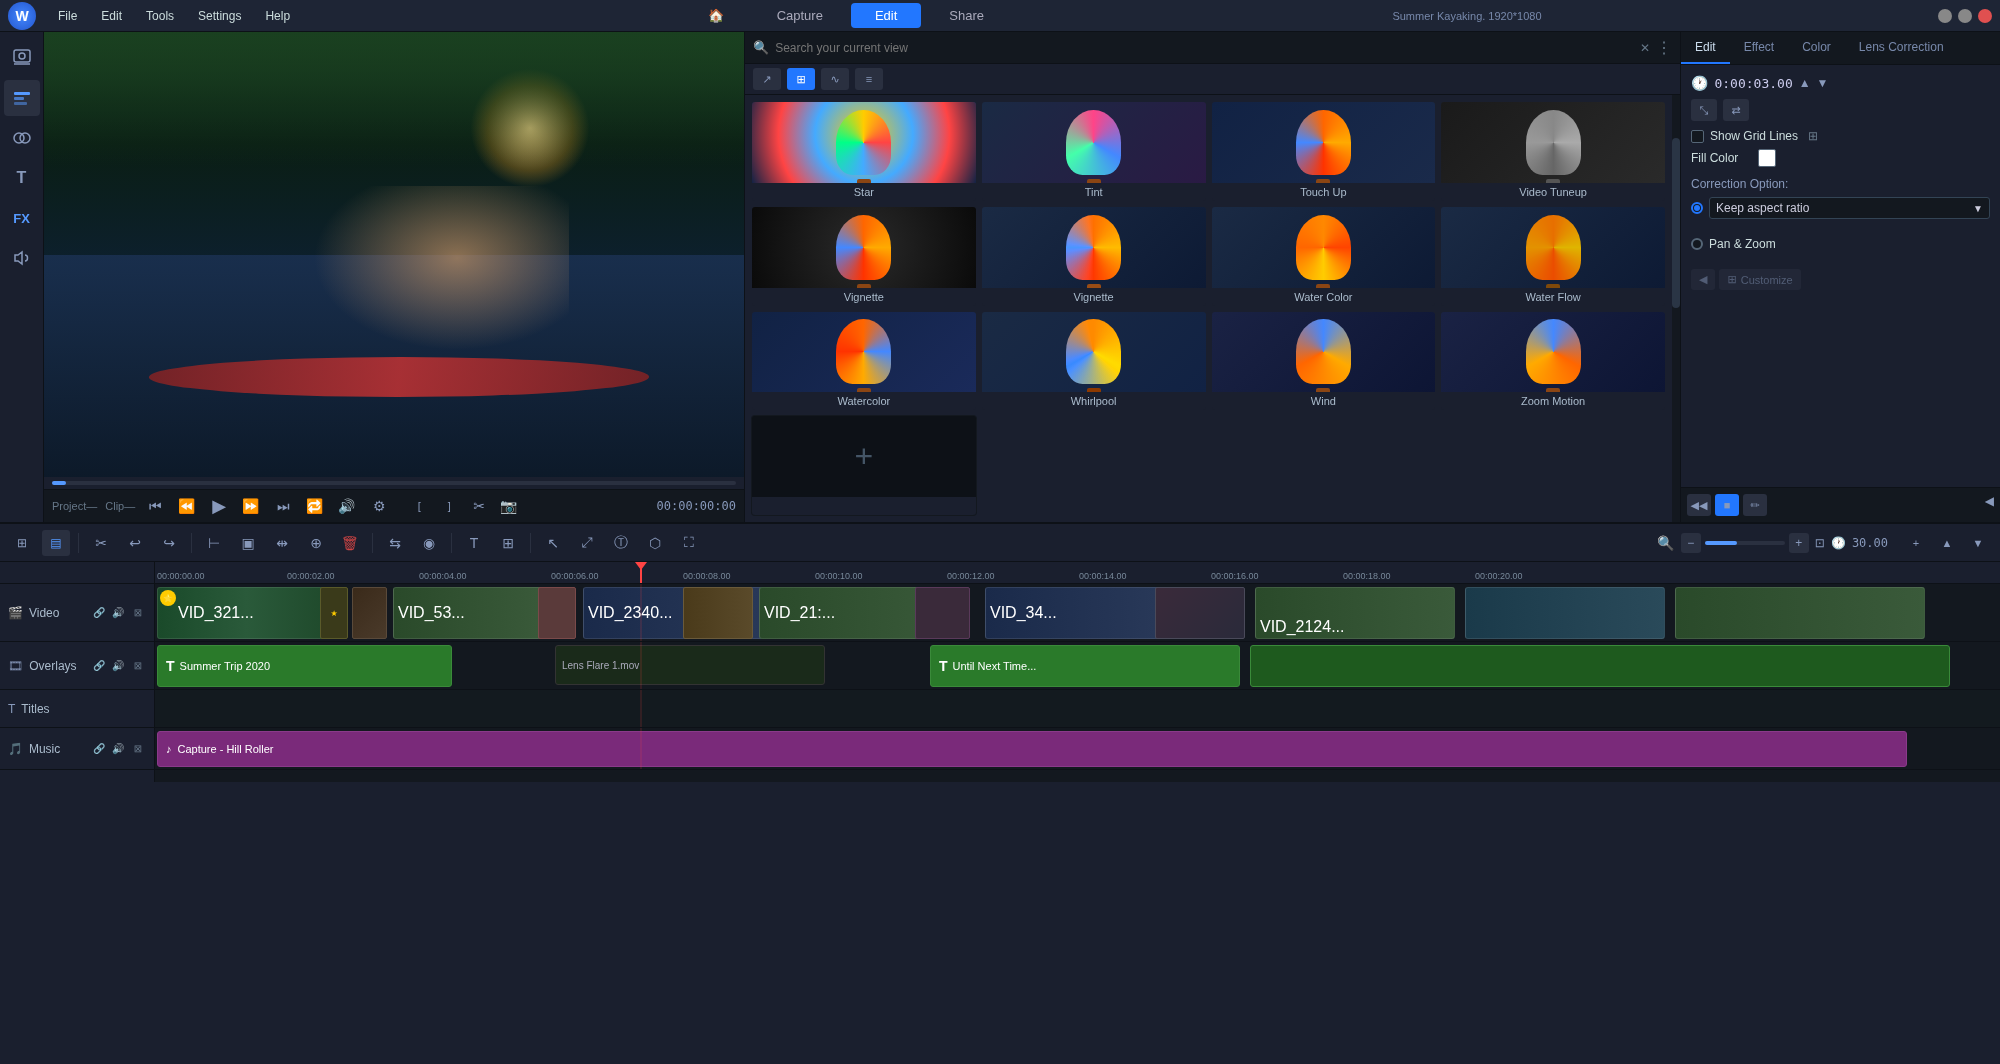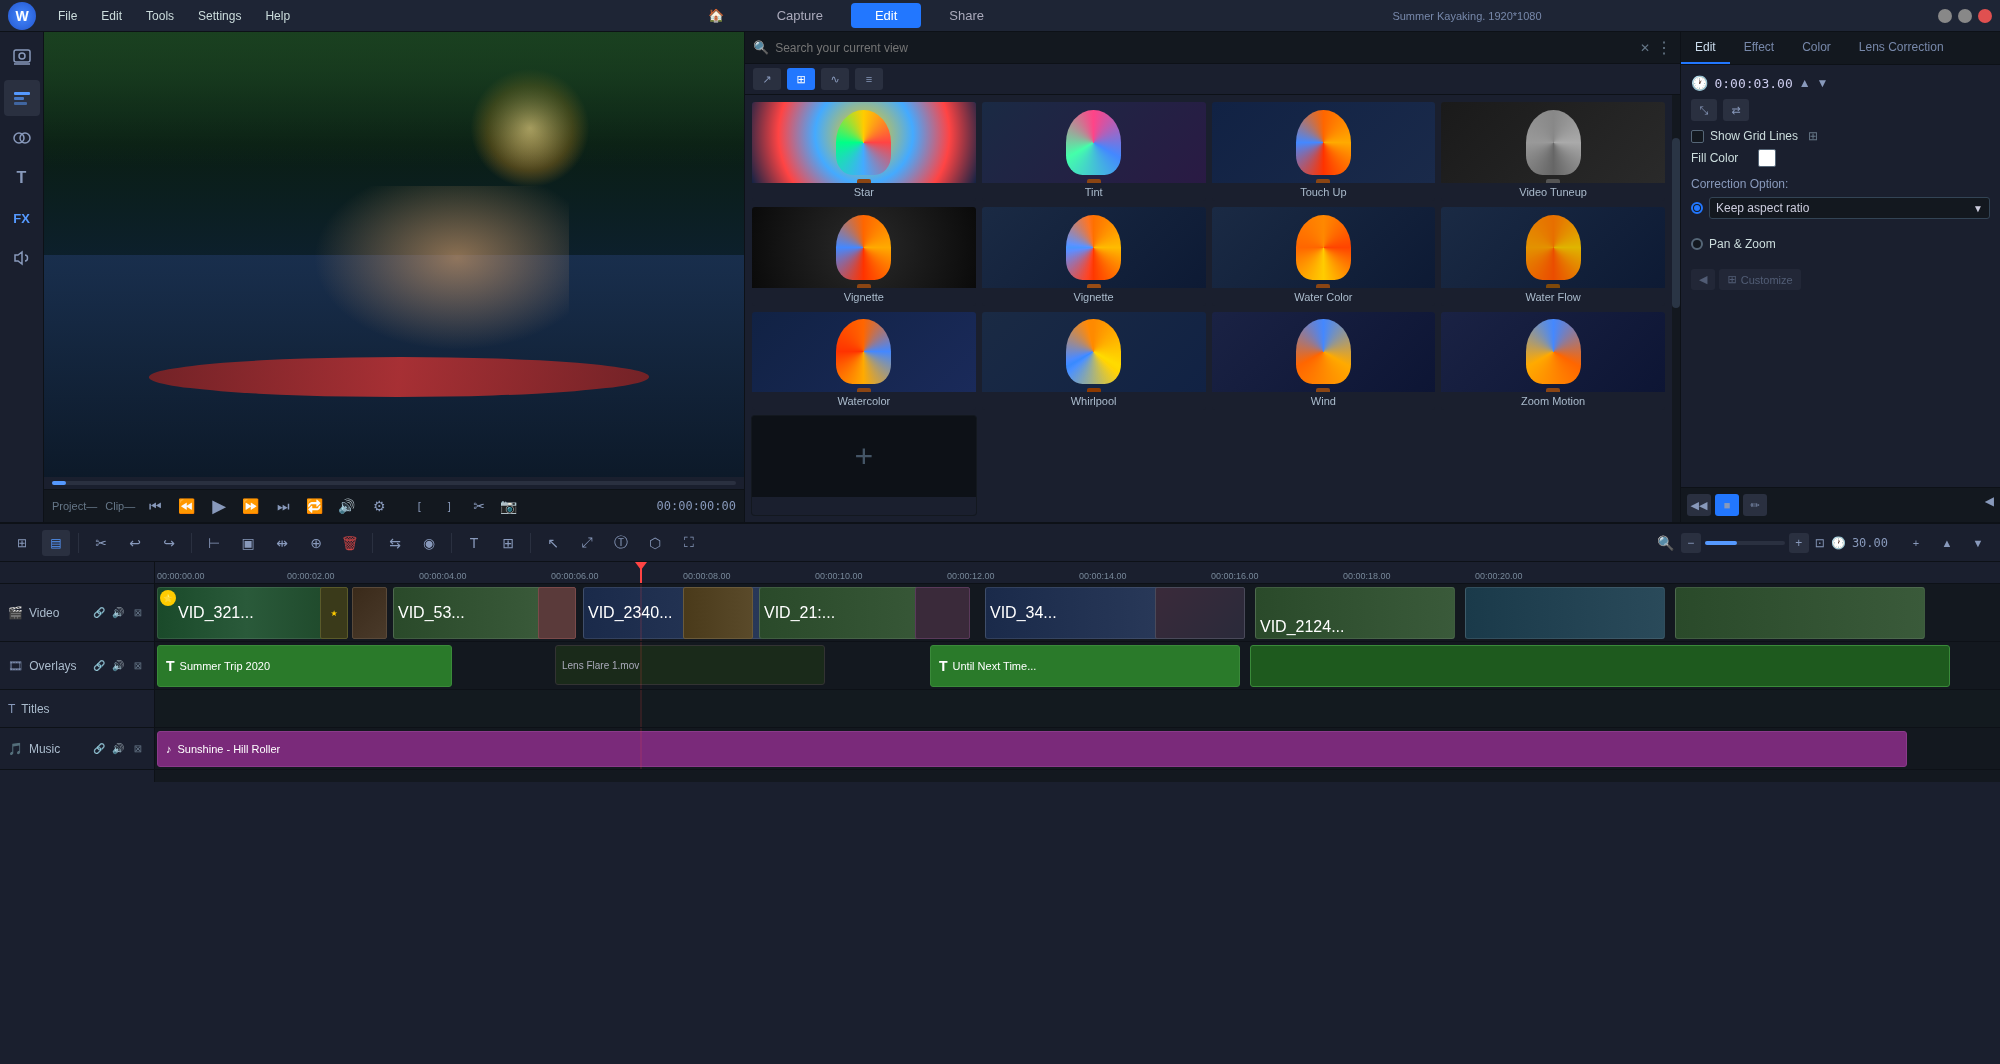--- a/index.html
+++ b/index.html
@@ -1100,21 +1100,21 @@
 
           <div class="track-row" style="height:38px;background:#131a1f;">
             <div style="position:absolute;left:485px;top:0;bottom:0;width:2px;background:#ff444422;z-index:5;"></div>
           </div>
 
           <div class="track-row" style="height:42px;">
             <div style="position:absolute;left:485px;top:0;bottom:0;width:2px;background:#ff444422;z-index:5;"></div>
 
             <div class="music-clip" style="left:2px;width:1750px;height:36px;">
               <span style="margin-right:6px;">♪</span>
-              <span>Sunshine - Hill Roller</span>
+              <span>Capture - Hill Roller</span>
             </div>
           </div>
 
         </div>
       </div>
     </div>
   </div>
 </div>
 
 </body></html>

